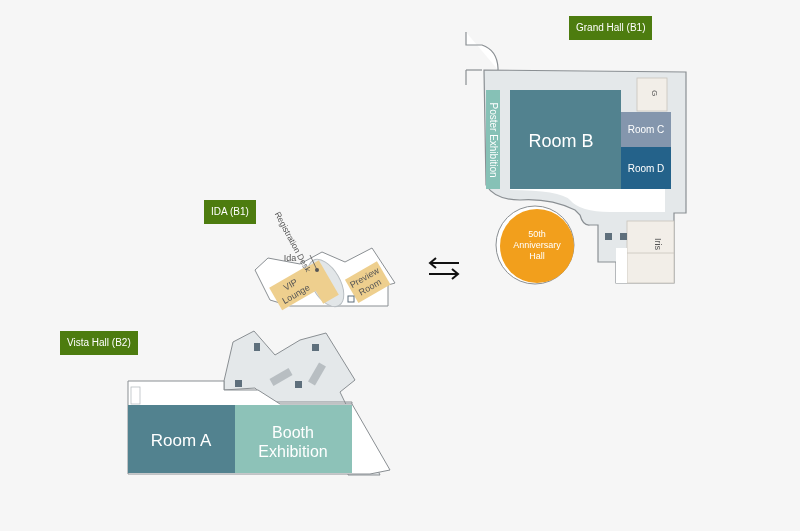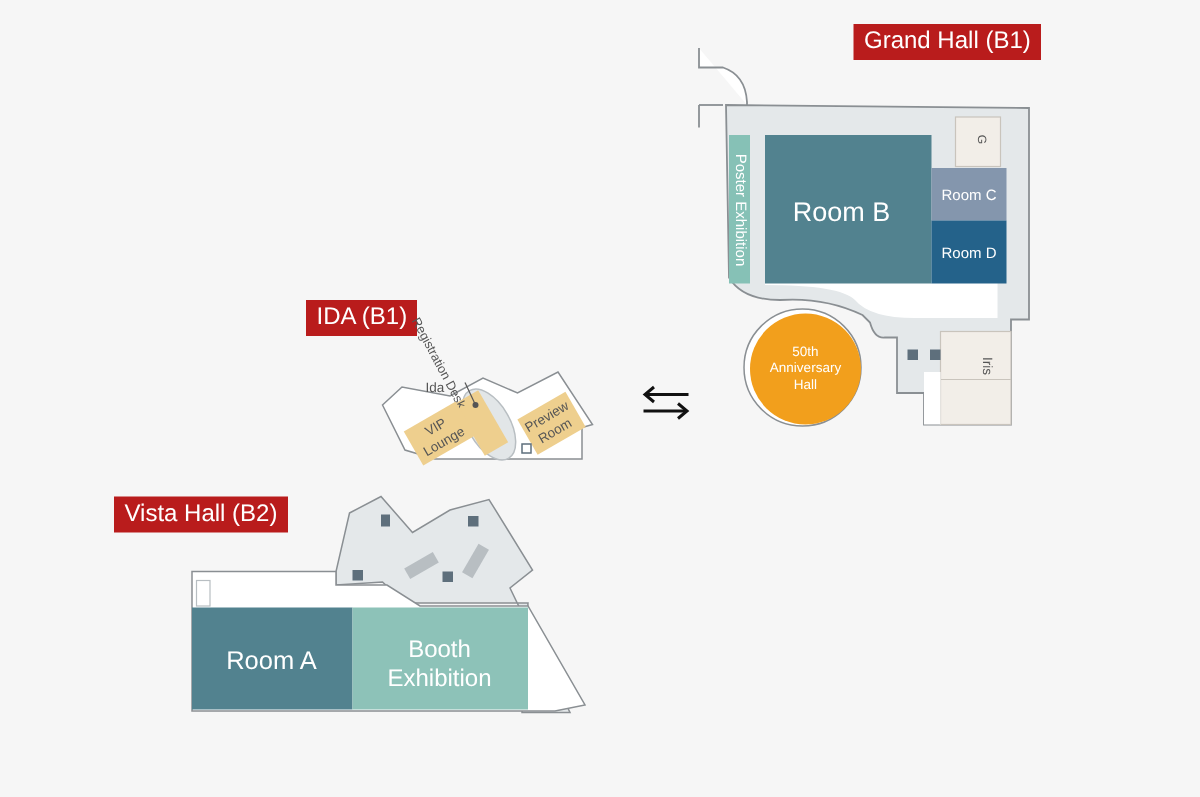--- a/index.html
+++ b/index.html
@@ -5,37 +5,37 @@
     html, body { margin: 0; padding: 0; }
     body {
       width: 800px; height: 531px;
       background: #f6f6f6;
       position: relative;
       overflow: hidden;
       font-family: "Liberation Sans", "DejaVu Sans", sans-serif;
     }
     .tag {
       position: absolute;
-      background: #b91c1c;
+      background: #4d7c0f;
       color: #ffffff;
-      font-size: 16px;
+      font-size: 10px;
       line-height: 24px;
       padding: 0 7px;
       white-space: nowrap;
     }
     svg.map { position: absolute; left: 0; top: 0; }
     .room-label { fill: #ffffff; font-family: "Liberation Sans", sans-serif; }
     .small-label { fill: #555555; font-family: "Liberation Sans", sans-serif; }
   </style>
 </head>
 <body>
 
 <div class="tag" style="left:569px; top:16px;">Grand Hall (B1)</div>
 <div class="tag" style="left:170px; top:200px;margin-left:34px;">IDA (B1)</div>
-<div class="tag" style="left:76px; top:331px;">Vista Hall (B2)</div>
+<div class="tag" style="left:60px; top:331px;">Vista Hall (B2)</div>
 
 <svg class="map" width="800" height="531" viewBox="0 0 800 531">
 
   <g>
 
     <path d="M466 32 L466 45 L482 45 Q497 50 498 68 L498 70" fill="#ffffff" stroke="#8a8f93" stroke-width="1.2"></path>
     <path d="M466 70 L466 85" stroke="#8a8f93" stroke-width="1.2" fill="none"></path>
     <path d="M466 70 L482 70" stroke="#8a8f93" stroke-width="1.2" fill="none"></path>
 
     <path d="M484 70 L686 72 L686 213 L674 213 L674 283 L616 283 L616 262 L598 262 L598 225 L590 225 Q583 226 580 215 L575 210 Q550 198 520 200 Q495 200 486 185 Z" fill="#e4e8ea" stroke="#8a8f93" stroke-width="1.2"></path>

